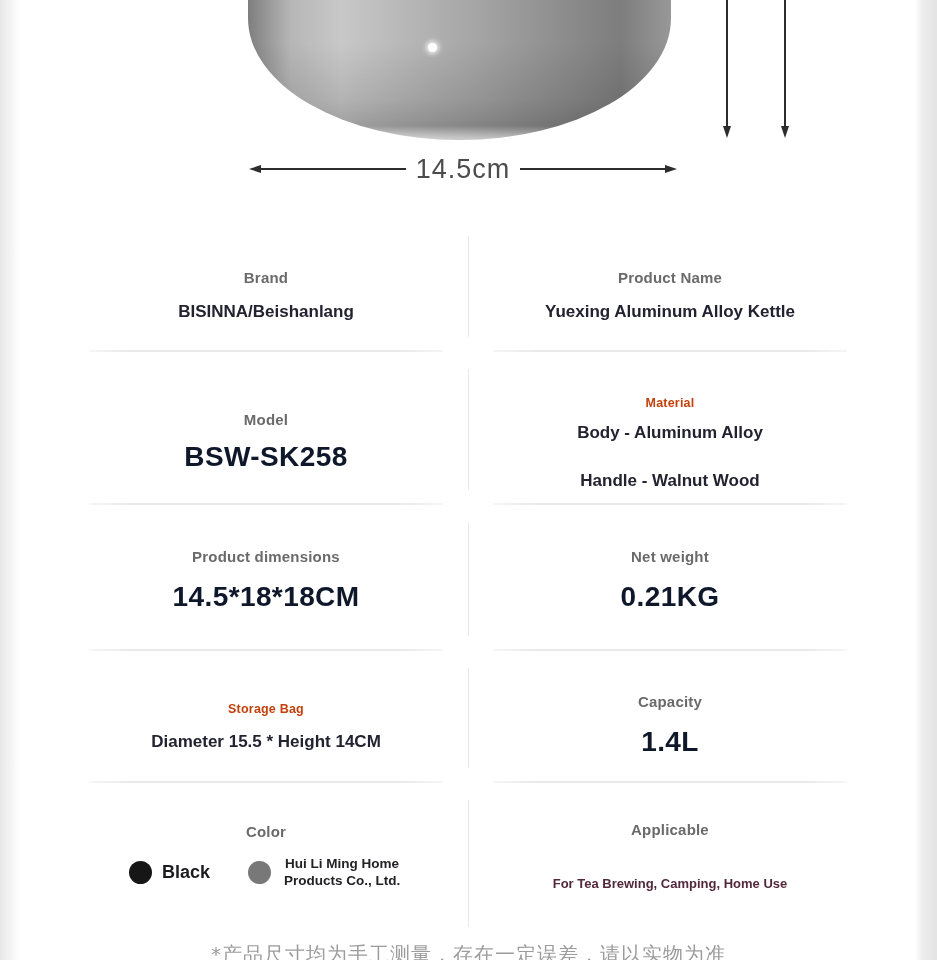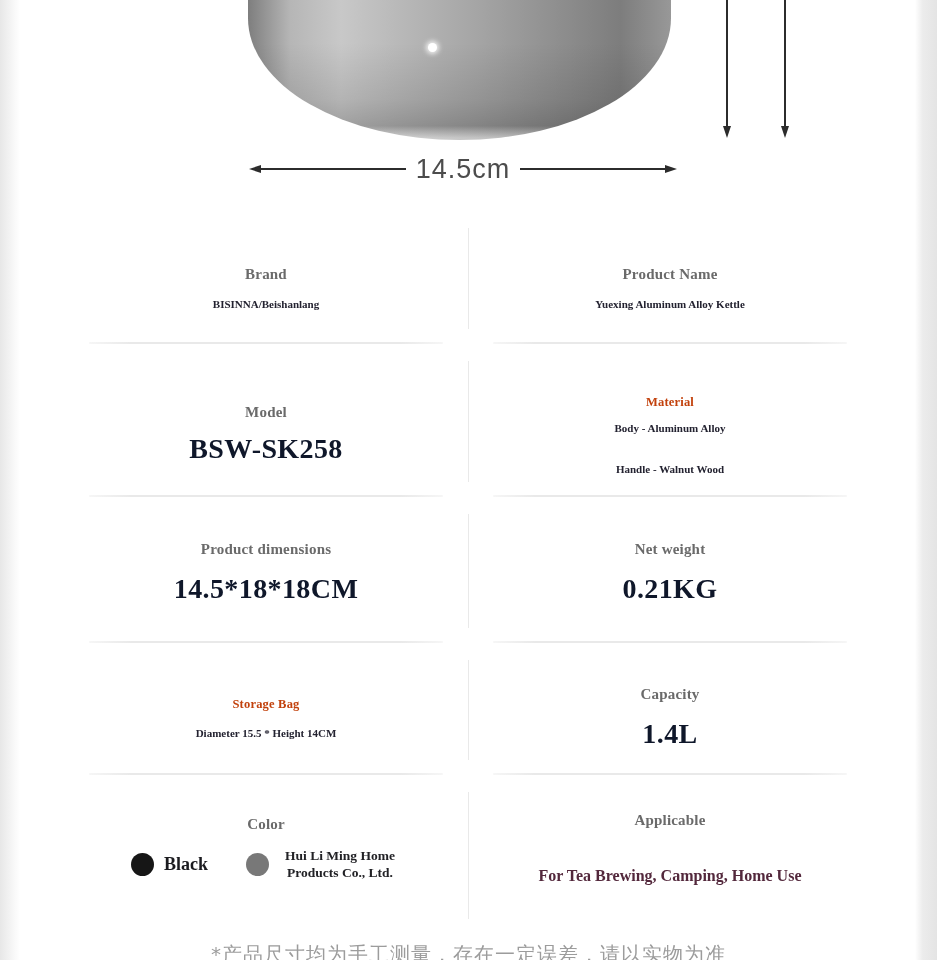--- a/index.html
+++ b/index.html
@@ -37,47 +37,46 @@
   .ah-right{border-top:4.5px solid transparent;border-bottom:4.5px solid transparent;border-left:12px solid #2c2c2c;}
   .dim-label{margin:0 10px;font-size:27px;color:#4c4c4c;letter-spacing:1px;}
   .dim-v{position:absolute;top:0;width:12px;height:138px;display:flex;flex-direction:column;align-items:center;}
   .dim-v1{left:721px;}
   .dim-v2{left:779px;}
   .vline{width:1.5px;flex:1;background:#2c2c2c;}
   .vah{width:0;height:0;border-left:4.5px solid transparent;border-right:4.5px solid transparent;border-top:12px solid #2c2c2c;}
 
   
   .specs{
-    position:absolute;left:64px;top:224px;width:808px;
+    position:absolute;left:64px;top:232px;width:808px;
     display:grid;grid-template-columns:404px 404px;
     grid-template-rows:119px 153px 146px 132px 142px;
-    font-family:Liberation Serif, serif;
   }
   .cell{
     position:relative;display:flex;flex-direction:column;
     align-items:center;justify-content:center;gap:15px;text-align:center;
   }
   .cell.r1{padding-top:8px;}
   .cell.r2{padding-top:30px;gap:12px;}
   .cell.r3{padding-top:8px;}
   .cell.r4{padding-top:20px;}
   .cell.r5{padding-top:6px;}
   .cell.gap-lg{gap:22px;}
   .vdiv{position:absolute;right:-0.5px;top:18px;bottom:14px;width:1px;background:#e9e9e9;}
   .r1 .vdiv{top:4px;}
   .r5 .vdiv{bottom:-3px;}
   .hdiv{position:absolute;bottom:-1px;left:50%;transform:translateX(-50%);width:354px;height:2px;border-radius:1px;
         background:linear-gradient(90deg,#f6f6f6,#e9e9e9 12%,#e9e9e9 88%,#f6f6f6);}
 
   .lbl{font-size:15px;font-weight:600;color:#6a6a6a;letter-spacing:0.2px;line-height:18px;}
   .lbl-sm{font-size:12.5px;font-weight:700;color:#c2410c;letter-spacing:0.2px;line-height:16px;}
   .val{color:#232230;line-height:1.15;}
-  .val-md{font-size:11px;font-weight:700;}
+  .val-md{font-size:17px;font-weight:700;}
   .val-lg{font-size:28px;font-weight:700;color:#0f172a;letter-spacing:0.4px;}
-  .val-sm{font-size:16px;font-weight:700;margin-top:16px;}
+  .val-sm{font-size:13px;font-weight:700;margin-top:16px;}
   .mat{display:flex;gap:28px;white-space:nowrap;flex-direction:column;}
 
   
   .color-row{display:flex;align-items:center;justify-content:flex-start;gap:38px;}
   .opt{display:flex;align-items:center;gap:10px;}
   .swatch{width:23px;height:23px;border-radius:50%;flex:none;display:inline-block;}
   .opt-name{font-weight:700;color:#1b1b1f;}
   .name-black{font-size:18px;}
   .name-company{font-size:13.5px;line-height:1.2;width:122px;text-align:center;color:#222226;}
 

